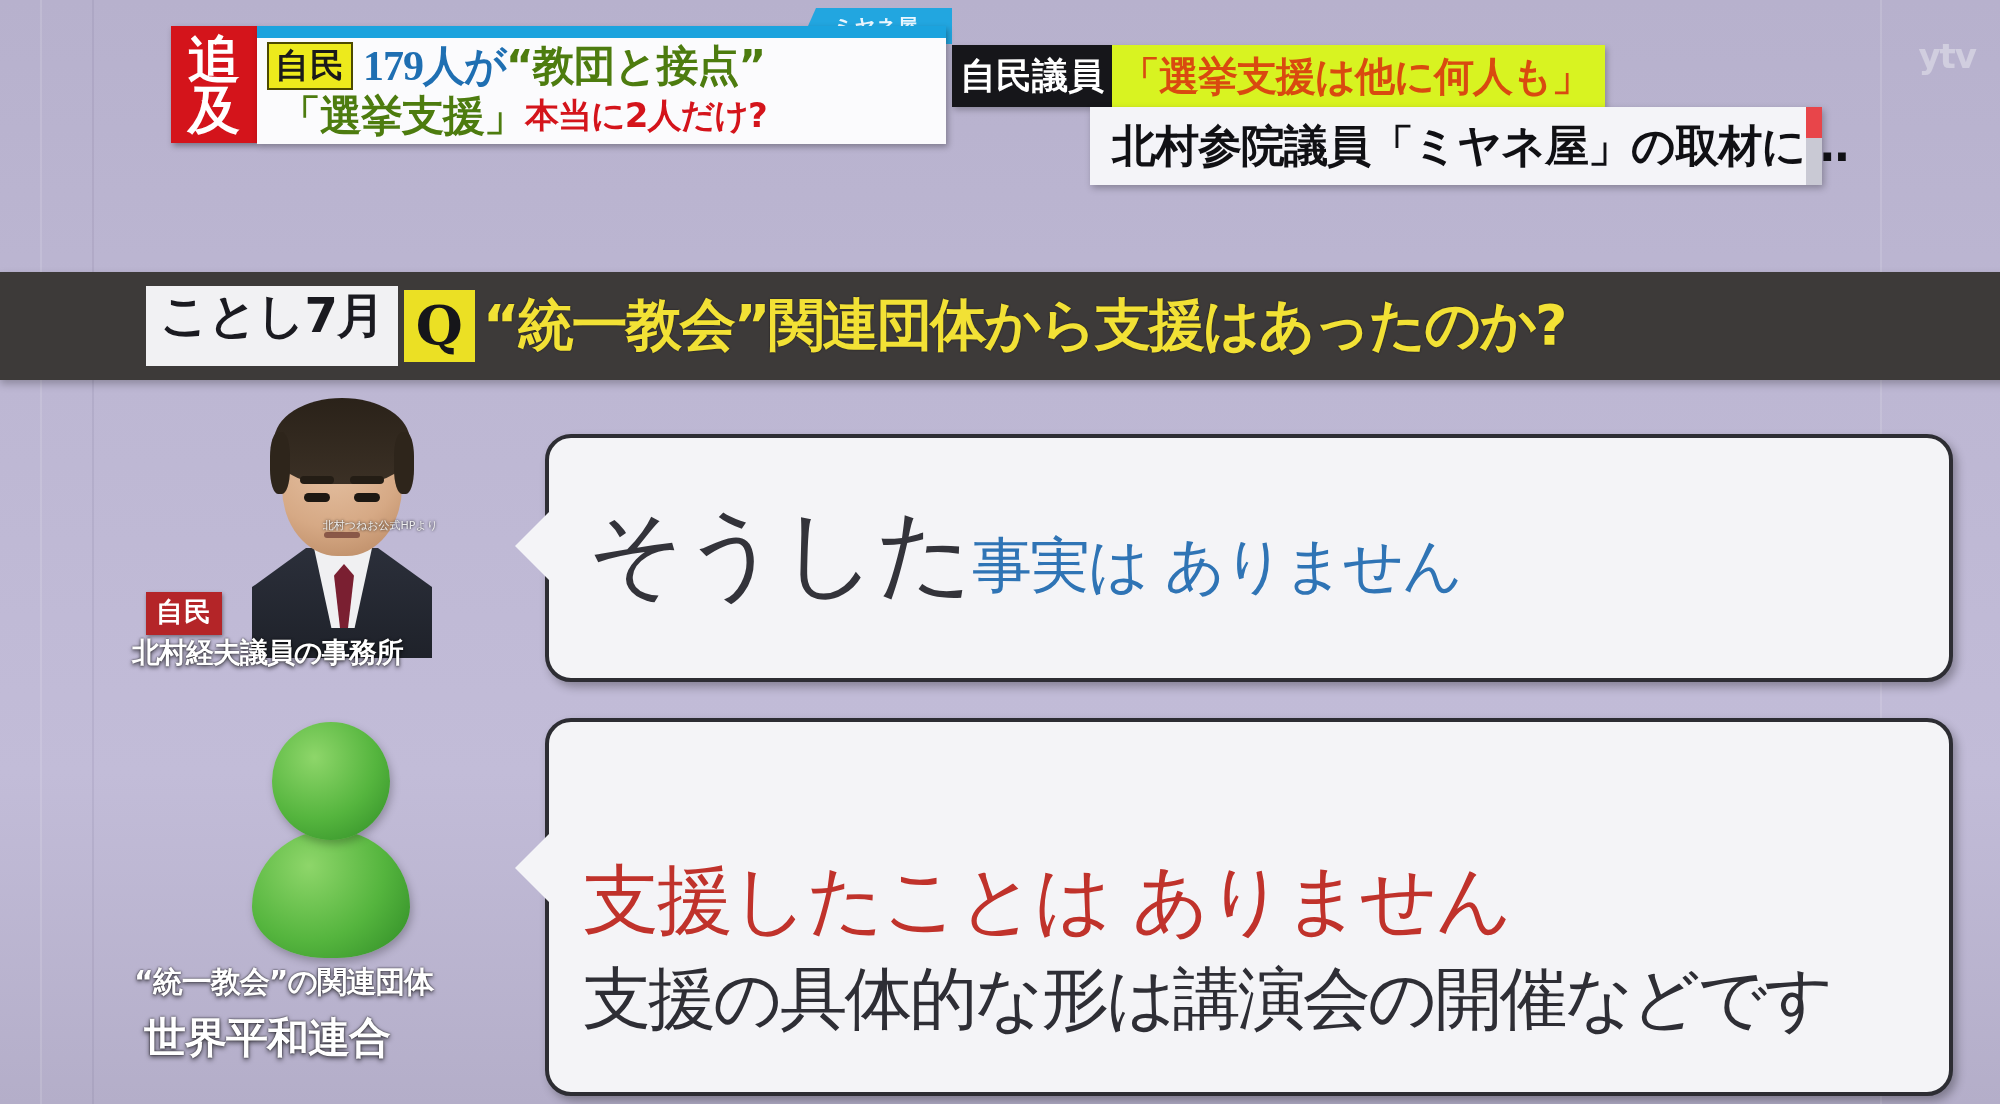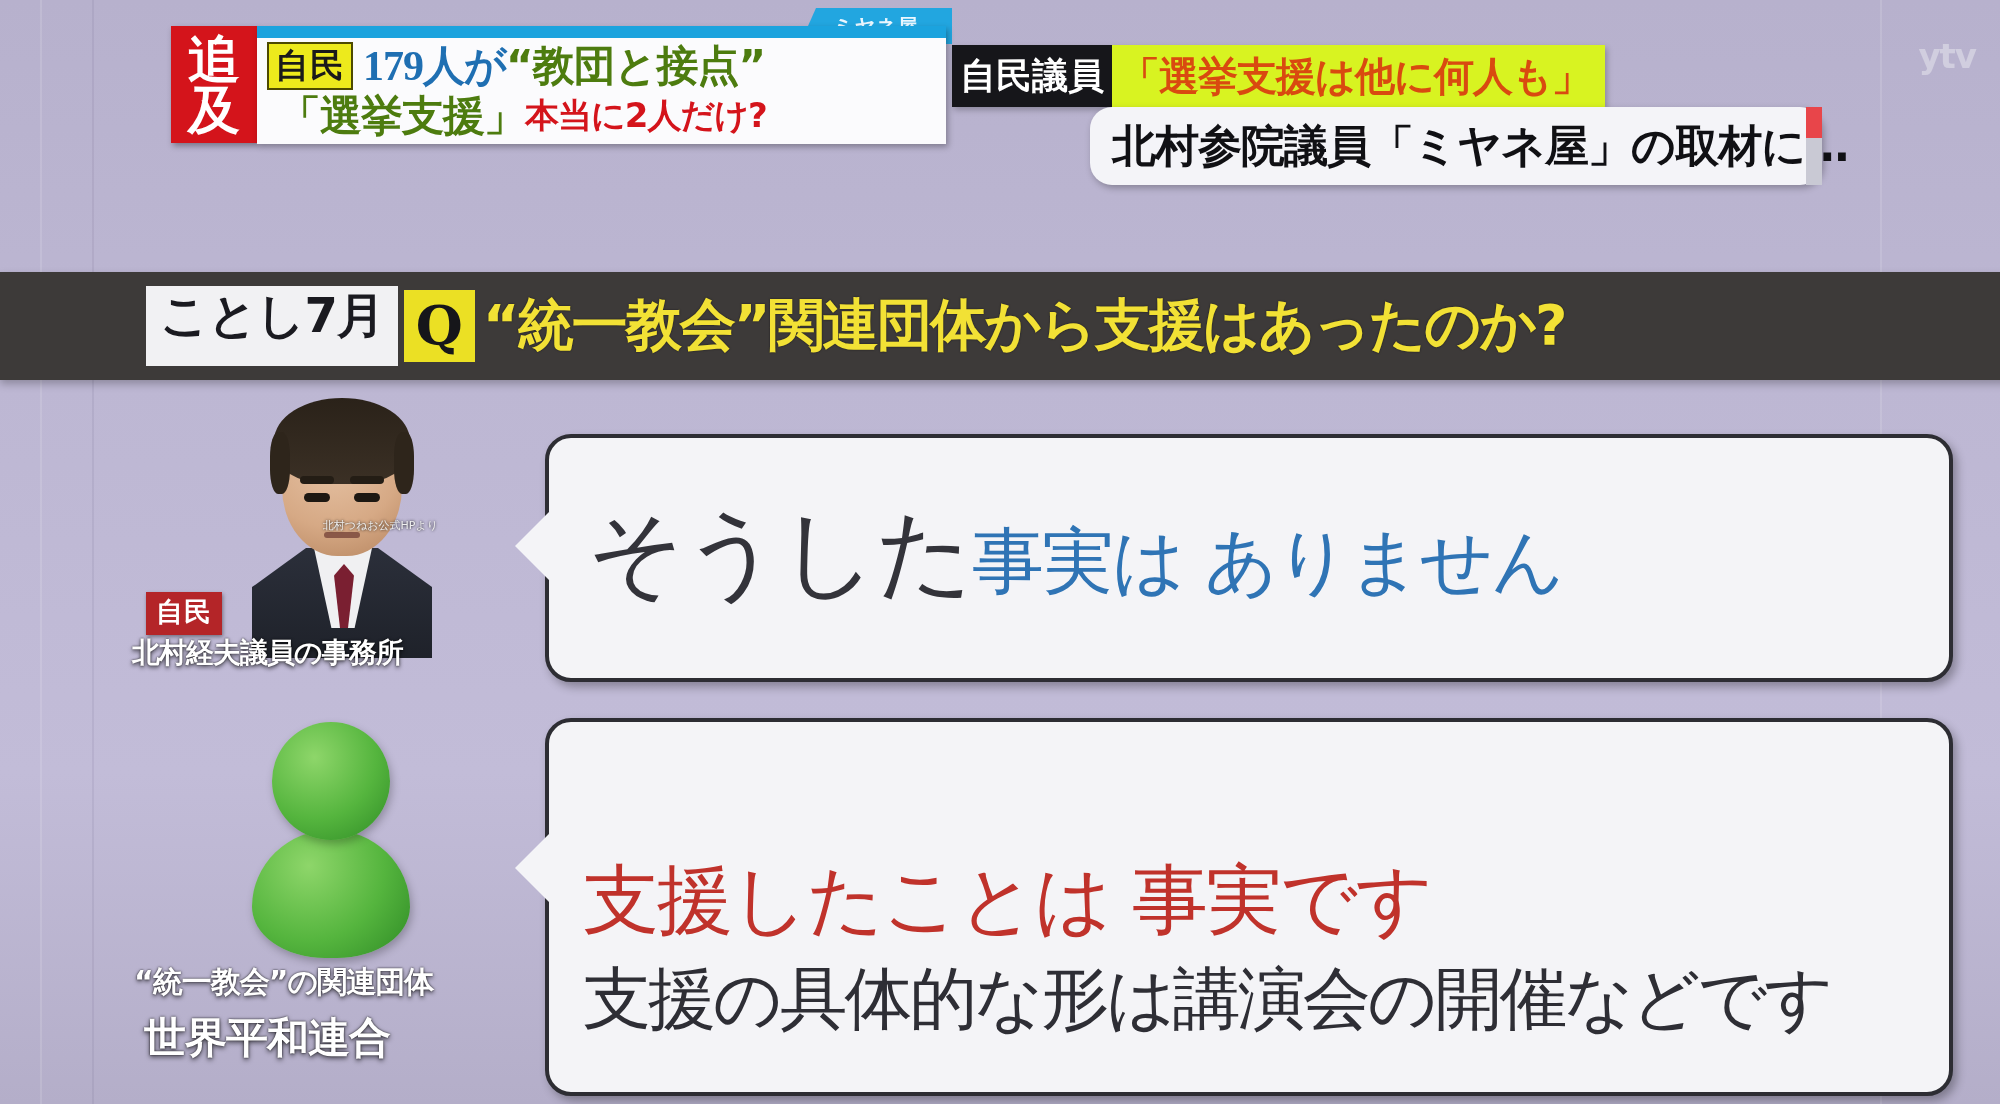--- a/index.html
+++ b/index.html
@@ -70,21 +70,20 @@
     display:flex;align-items:center;padding:0 14px 0 8px;letter-spacing:-1px;white-space:nowrap;
   }
 
   
   .subline{
     position:absolute;left:1090px;top:107px;width:710px;height:78px;
     background:#f4f4f8;
     display:flex;align-items:center;padding-left:22px;
     color:#101014;font-size:44px;font-weight:700;letter-spacing:-1px;white-space:nowrap;
     box-shadow:2px 3px 7px rgba(0,0,0,.28);
-    border-radius:22px;
   }
   .subline-stripe{position:absolute;right:0;top:0;width:16px;height:100%;
     background:linear-gradient(180deg,#e8454a 0%,#e8454a 40%,#c9c9d4 40%,#c9c9d4 100%);}
 
   
   .qband{
     position:absolute;left:0;top:272px;width:2000px;height:108px;
     background:#3d3a39;
     display:flex;align-items:center;padding-left:146px;
     box-shadow:0 4px 8px rgba(0,0,0,.25);
@@ -119,21 +118,21 @@
     clip-path:polygon(100% 0,0 50%,100% 100%);
     z-index:-1;
   }
   #bubble1{left:545px;top:434px;width:1400px;height:240px;}
   #bubble1 .tail,#bubble1 .tail-ol{top:72px;}
   .b1-line{
     position:absolute;left:38px;top:52px;width:1340px;
     display:flex;align-items:baseline;white-space:nowrap;
   }
   .b1-dark{color:#33333a;font-size:96px;font-weight:400;letter-spacing:-2px;}
-  .b1-blue{color:#2f74b5;font-size:72px;font-weight:400;letter-spacing:-2px;}
+  .b1-blue{color:#2f74b5;font-size:60px;font-weight:400;letter-spacing:-2px;}
 
   
   #bubble2{left:545px;top:718px;width:1400px;height:370px;}
   #bubble2 .tail,#bubble2 .tail-ol{top:110px;}
   .b2-l{position:absolute;left:34px;white-space:nowrap;}
   .b2-l1{top:26px;color:#2e2e35;font-size:72px;font-weight:400;letter-spacing:-2px;}
   .b2-l1 small{font-size:56px;}
   .b2-l2{top:128px;color:#c0322b;font-size:76px;font-weight:400;letter-spacing:-2px;}
   .b2-l3{top:232px;color:#2e2e35;font-size:68px;font-weight:400;letter-spacing:-3px;}
 
@@ -276,17 +275,17 @@
   <div class="green-fig">
     <div class="gf-body"></div>
     <div class="gf-head"></div>
   </div>
   <div class="gcap1">“統一教会”の関連団体</div>
   <div class="gcap2">世界平和連合</div>
 
   <div class="bubble" id="bubble2">
     <div class="tail-ol"></div>
     <div class="tail"></div>
-    <div class="b2-l b2-l2">支援したことは 事実です</div>
+    <div class="b2-l b2-l2">支援したことは ありません</div>
     <div class="b2-l b2-l3">支援の具体的な形は講演会の開催などです</div>
   </div>
 
 </div>
 
 </body></html>

